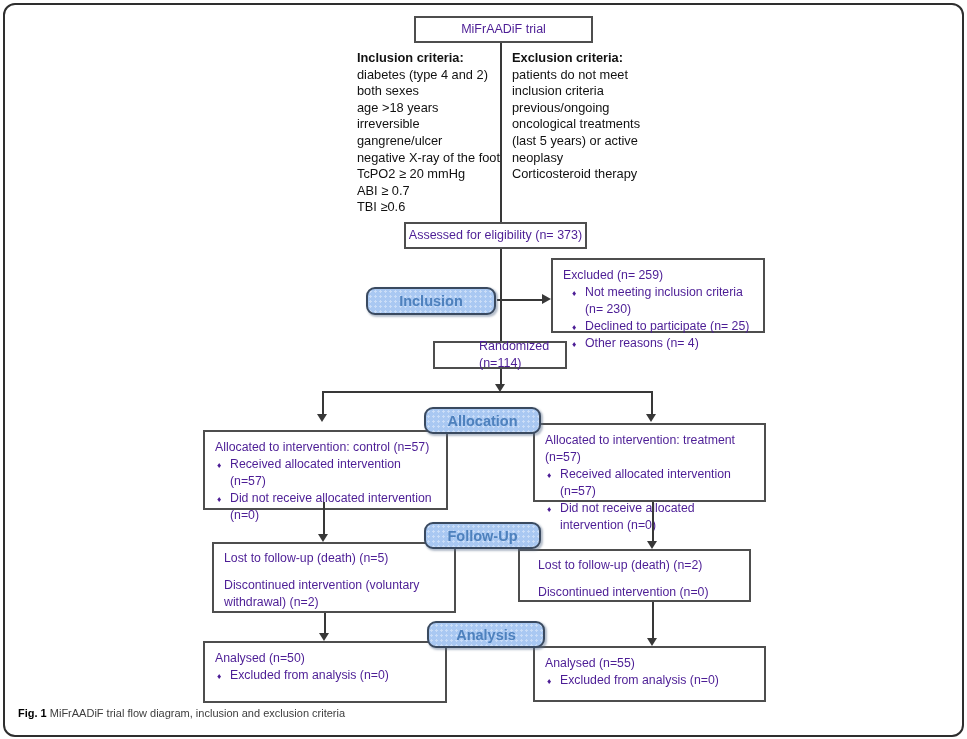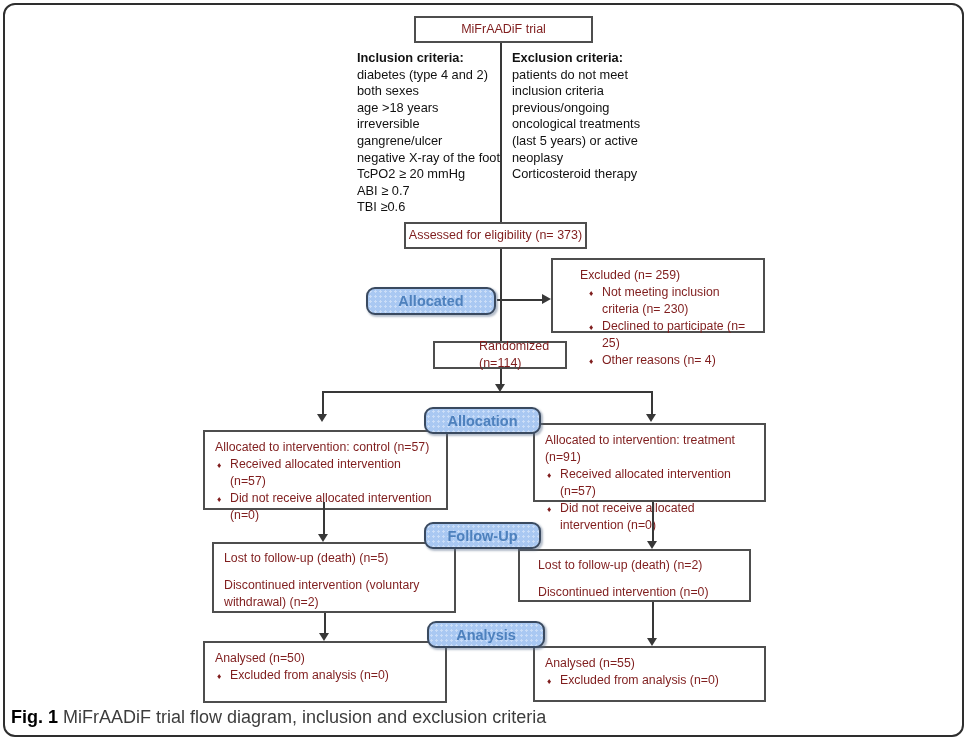--- a/index.html
+++ b/index.html
@@ -10,21 +10,21 @@
     --line:#383838;
   }
   *{box-sizing:border-box;margin:0;padding:0;}
   html,body{background:#ffffff;}
   body{font-family:"Liberation Sans",sans-serif;}
   .canvas{position:relative;width:967px;height:739px;background:#fff;overflow:hidden;}
   .frame{position:absolute;left:3px;top:3px;right:3px;bottom:2px;border:2px solid #2e2e2e;border-radius:12px;}
 
   
   .fbox{position:absolute;background:#fff;border:2px solid var(--box-border);
-        font-size:12.3px;line-height:17px;color:#7f1d1d;}
+        font-size:12.3px;line-height:17px;color:#4c1d95;}
   .center-box{display:flex;align-items:center;justify-content:center;font-size:12.5px;}
   .pad{padding:7px 8px 0 10px;}
 
   
   .bullet{position:relative;padding-left:15px;}
   .bullet::before{content:"♦";position:absolute;left:2px;top:1px;font-size:8.5px;}
   .bullet.indent{padding-left:22px;}
   .bullet.indent::before{left:9px;}
 
   
@@ -44,21 +44,21 @@
   .ah-right{position:absolute;width:0;height:0;border-top:5.5px solid transparent;
             border-bottom:5.5px solid transparent;border-left:9px solid var(--line);}
 
   
   .criteria{position:absolute;font-size:12.8px;line-height:16.6px;color:#111;}
   .criteria .hdr{font-weight:bold;}
 
   .gap{margin-top:10px;}
 
   
-  .caption{position:absolute;left:11px;top:707px;font-size:18px;color:#3d3d3d;text-align:center;}
+  .caption{position:absolute;left:18px;top:707px;font-size:11px;color:#3d3d3d;text-align:center;}
   .caption .fig{font-weight:bold;color:#000;}
 </style>
 </head>
 <body>
 
 <div class="canvas">
   <div class="frame"></div>
 
   <div class="fbox center-box" style="left:414px;top:16px;width:179px;height:27px;">
     <span>MiFrAADiF trial</span>
@@ -90,27 +90,27 @@
     <div>Corticosteroid therapy</div>
   </div>
 
   <div class="fbox center-box" style="left:404px;top:222px;width:183px;height:27px;">
     <span>Assessed for eligibility (n= 373)</span>
   </div>
 
   <div class="vline" style="left:500px;top:249px;height:92px;"></div>
 
   <div class="stage" style="left:366px;top:287px;width:130px;height:28px;">
-    <span>Allocated</span>
+    <span>Inclusion</span>
   </div>
 
   <div class="hline" style="left:497px;top:299px;width:46px;"></div>
   <div class="ah-right" style="left:542px;top:294px;"></div>
 
-  <div class="fbox" style="left:551px;top:258px;width:214px;height:75px;padding:7px 8px 0 27px;">
+  <div class="fbox" style="left:551px;top:258px;width:214px;height:75px;padding:7px 8px 0 10px;">
     <div>Excluded (n= 259)</div>
     <div class="bullet indent">Not meeting inclusion criteria (n= 230)</div>
     <div class="bullet indent">Declined to participate (n= 25)</div>
     <div class="bullet indent">Other reasons (n= 4)</div>
   </div>
 
   <div class="fbox center-box" style="left:433px;top:341px;width:134px;height:28px;padding-left:44px;">
     <span>Randomized (n=114)</span>
   </div>
 
@@ -125,21 +125,21 @@
   <div class="stage" style="left:424px;top:407px;width:117px;height:27px;">
     <span>Allocation</span>
   </div>
 
   <div class="fbox pad" style="left:203px;top:422px;width:245px;height:80px;margin-top:8px;">
     <div>Allocated to intervention: control (n=57)</div>
     <div class="bullet">Received allocated intervention (n=57)</div>
     <div class="bullet">Did not receive allocated intervention (n=0)</div>
   </div>
   <div class="fbox pad" style="left:533px;top:423px;width:233px;height:79px;">
-    <div>Allocated to intervention: treatment (n=91)</div>
+    <div>Allocated to intervention: treatment (n=57)</div>
     <div class="bullet">Received allocated intervention (n=57)</div>
     <div class="bullet">Did not receive allocated intervention (n=0)</div>
   </div>
 
   <div class="vline" style="left:323px;top:502px;height:32px;"></div>
   <div class="ah-down" style="left:318px;top:534px;"></div>
   <div class="vline" style="left:652px;top:502px;height:39px;"></div>
   <div class="ah-down" style="left:647px;top:541px;"></div>
 
   <div class="stage" style="left:424px;top:522px;width:117px;height:27px;">

